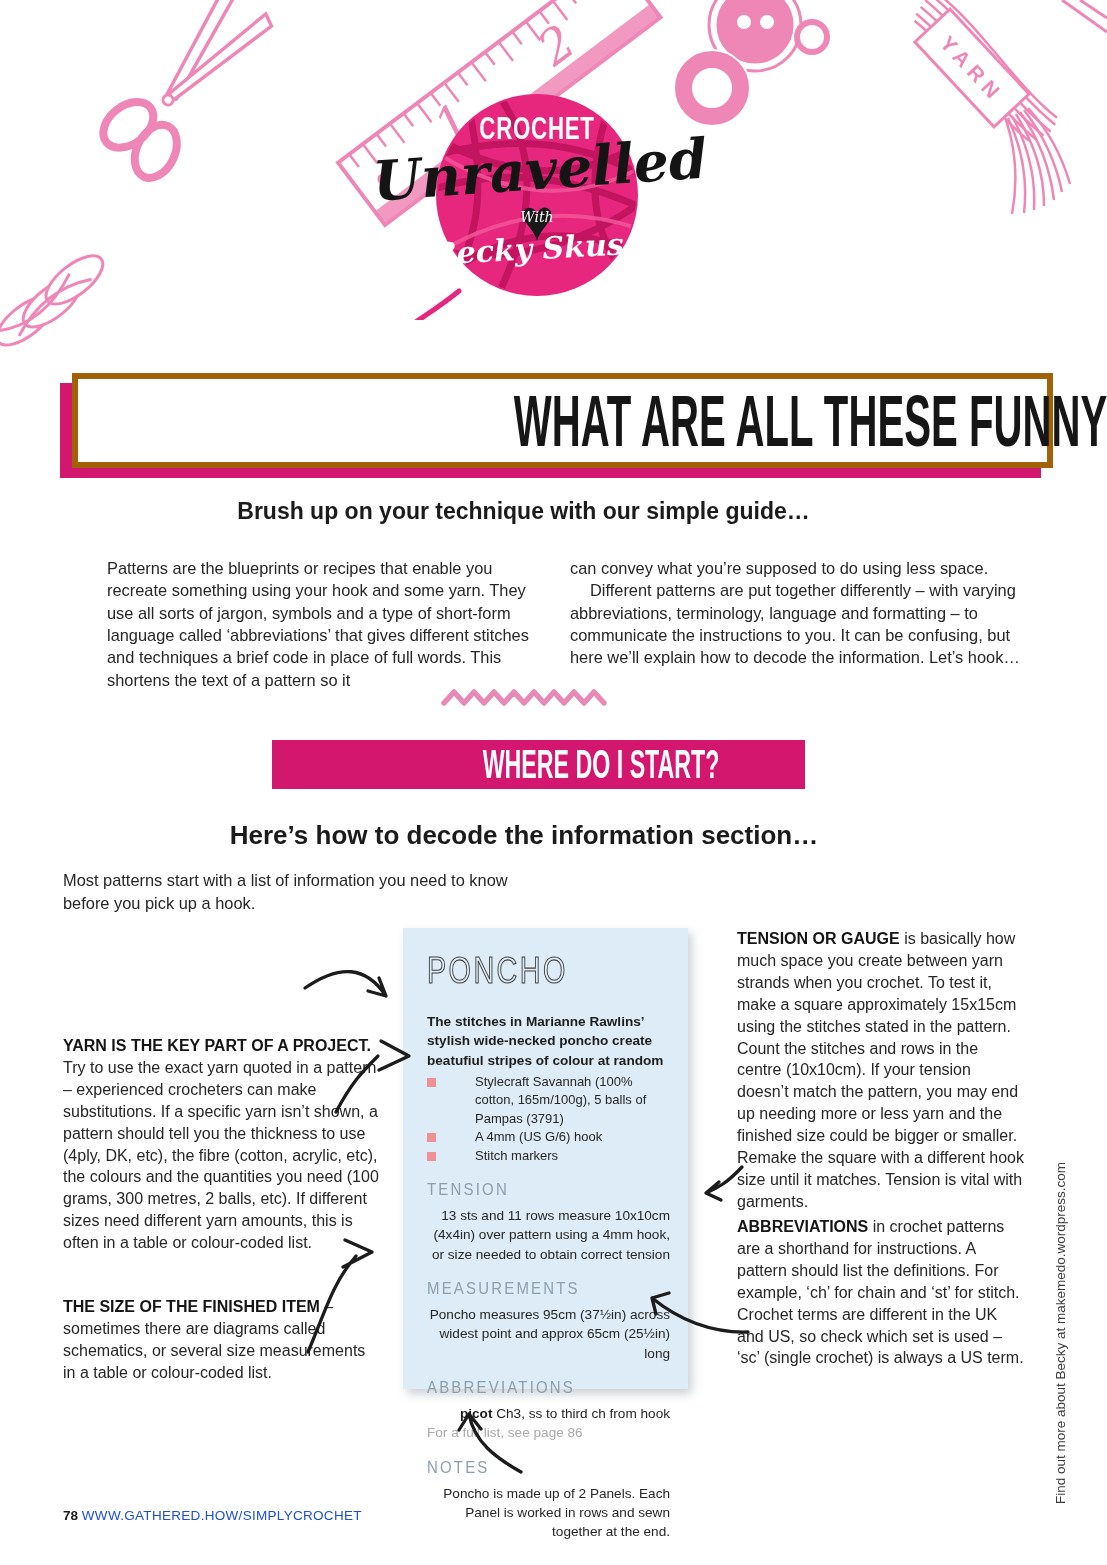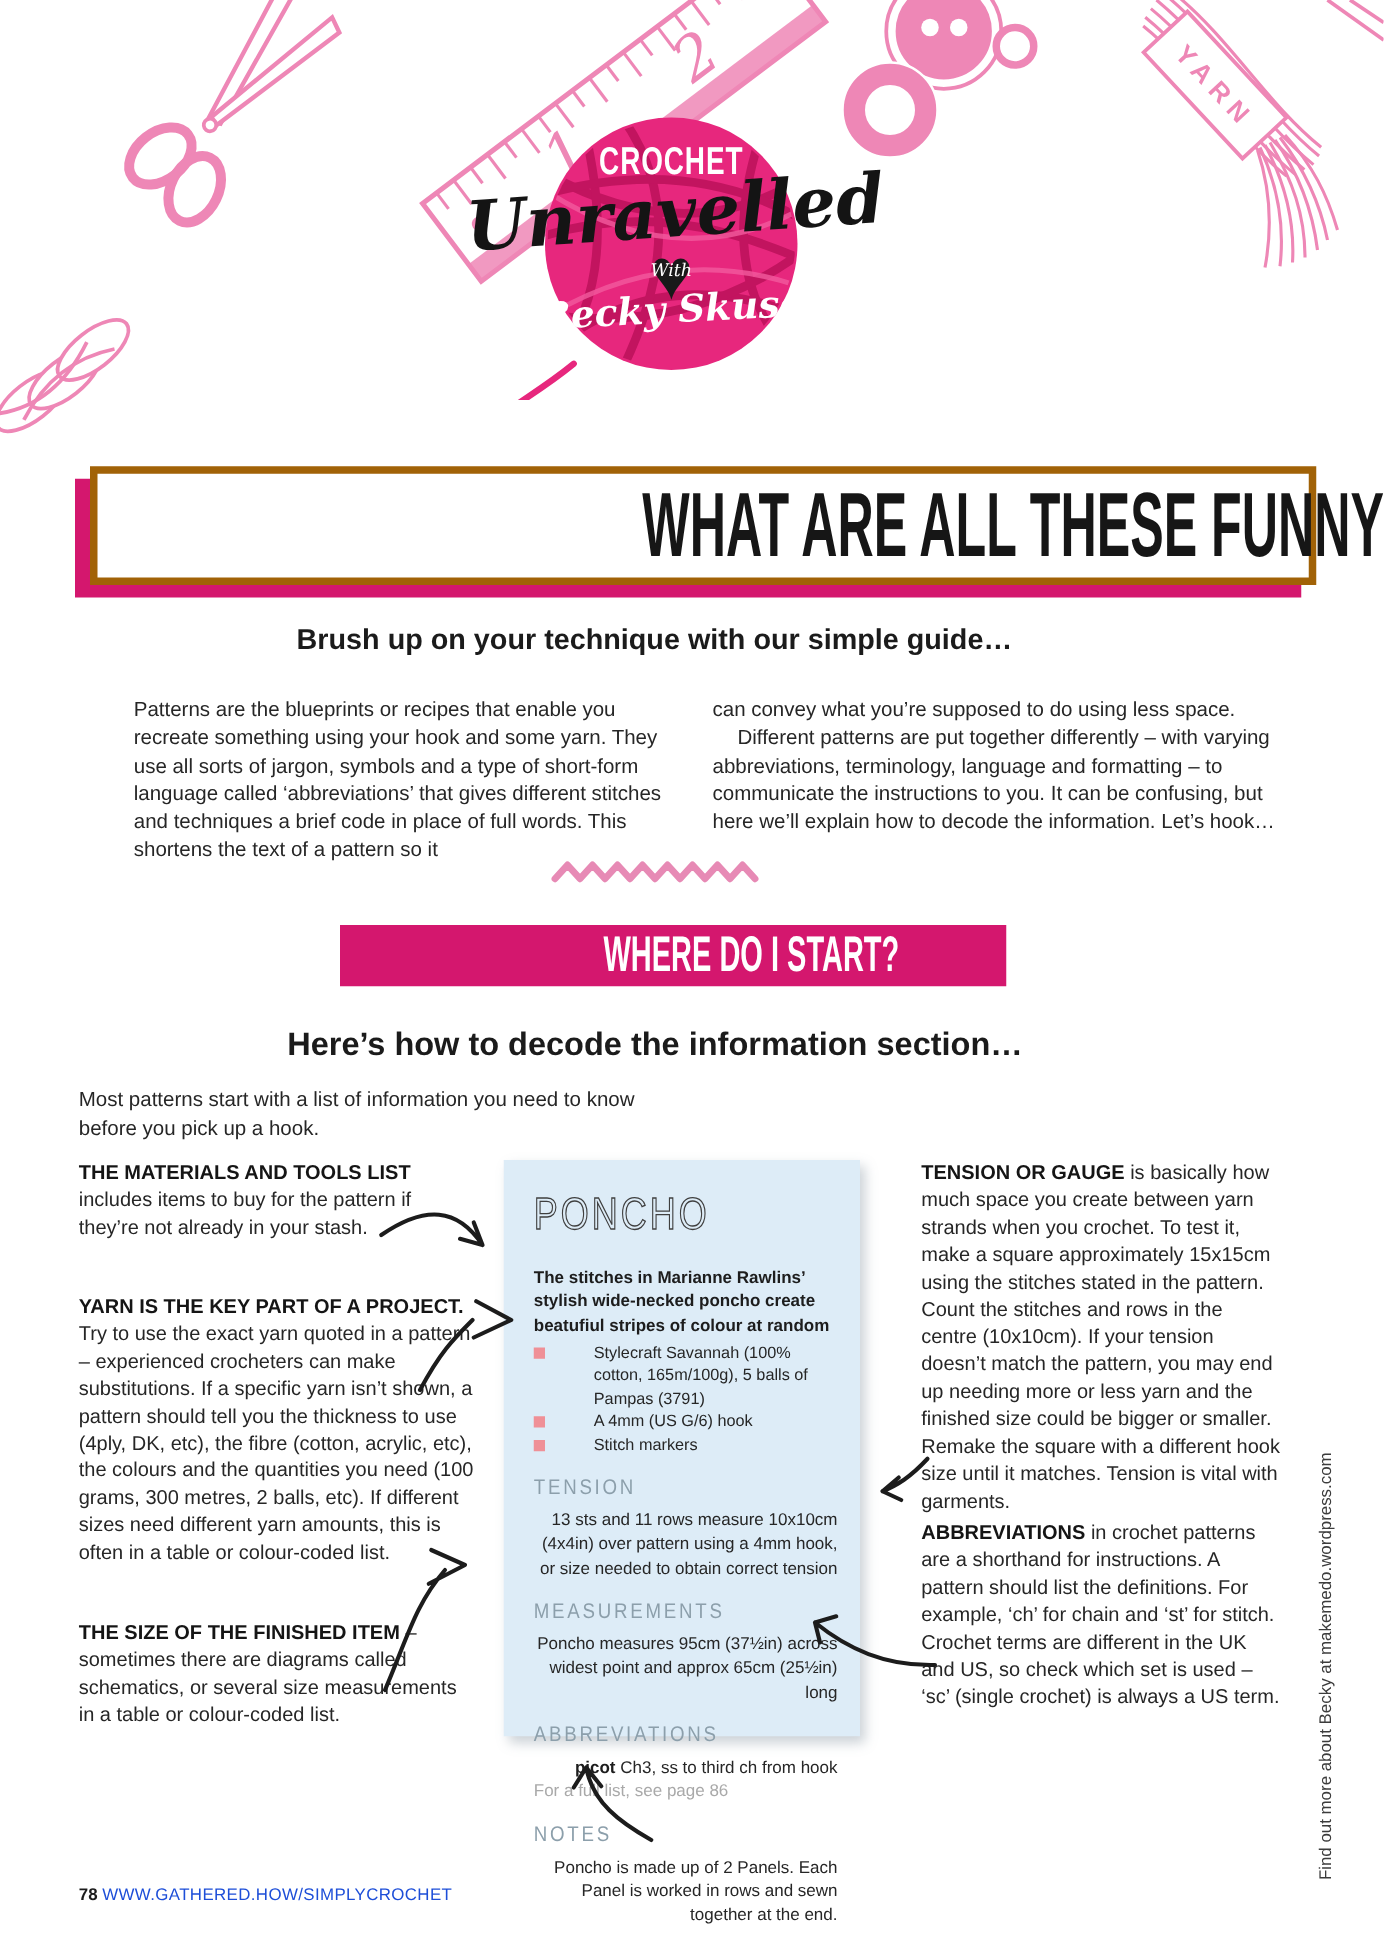--- a/index.html
+++ b/index.html
@@ -235,24 +235,20 @@
   <svg class="zigzag" width="172" height="22" viewBox="0 0 172 22">
     <polyline points="4,16 14,5 24,16 34,5 44,16 54,5 64,16 74,5 84,16 94,5 104,16 114,5 124,16 134,5 144,16 154,5 164,16" fill="none" stroke="#e78ab5" stroke-width="5.5" stroke-linecap="round" stroke-linejoin="round"></polyline>
   </svg>
 
   <div class="banner">
     <div class="banner-text">WHERE DO I START?</div>
   </div>
   <div class="subheading">Here’s how to decode the information section…</div>
   <div class="lead">Most patterns start with a list of information you need to know before you pick up a hook.</div>
 
-  <div class="ann ann-materials">
-    <b>THE MATERIALS AND TOOLS LIST</b>
-    <span>includes items to buy for the pattern if they’re not already in your stash.</span>
-  </div>
   <div class="ann ann-yarn">
     <b>YARN IS THE KEY PART OF A PROJECT.</b>
     <span>Try to use the exact yarn quoted in a pattern – experienced crocheters can make substitutions. If a specific yarn isn’t shown, a pattern should tell you the thickness to use (4ply, DK, etc), the fibre (cotton, acrylic, etc), the colours and the quantities you need (100 grams, 300 metres, 2 balls, etc). If different sizes need different yarn amounts, this is often in a table or colour-coded list.</span>
   </div>
   <div class="ann ann-size">
     <b>THE SIZE OF THE FINISHED  ITEM</b>
     <span>– sometimes there are diagrams called schematics, or several size measurements in a table or colour-coded list.</span>
   </div>
 
   <div class="card">

